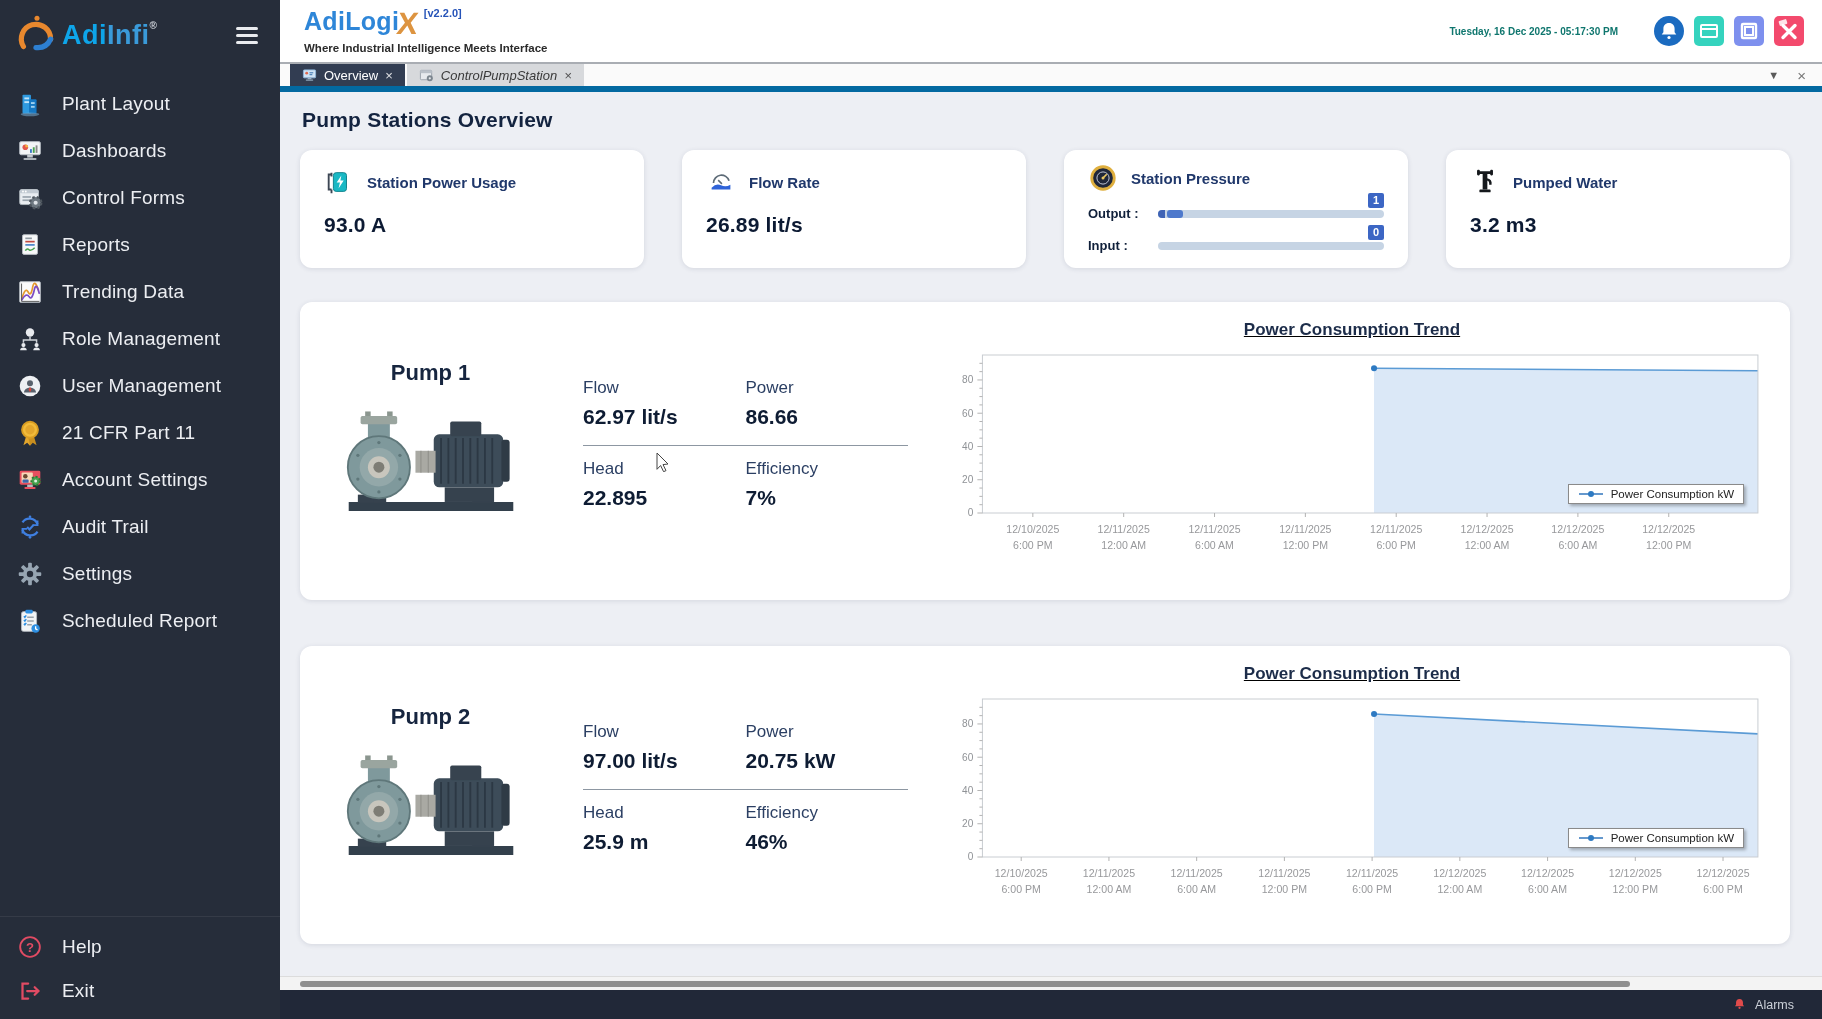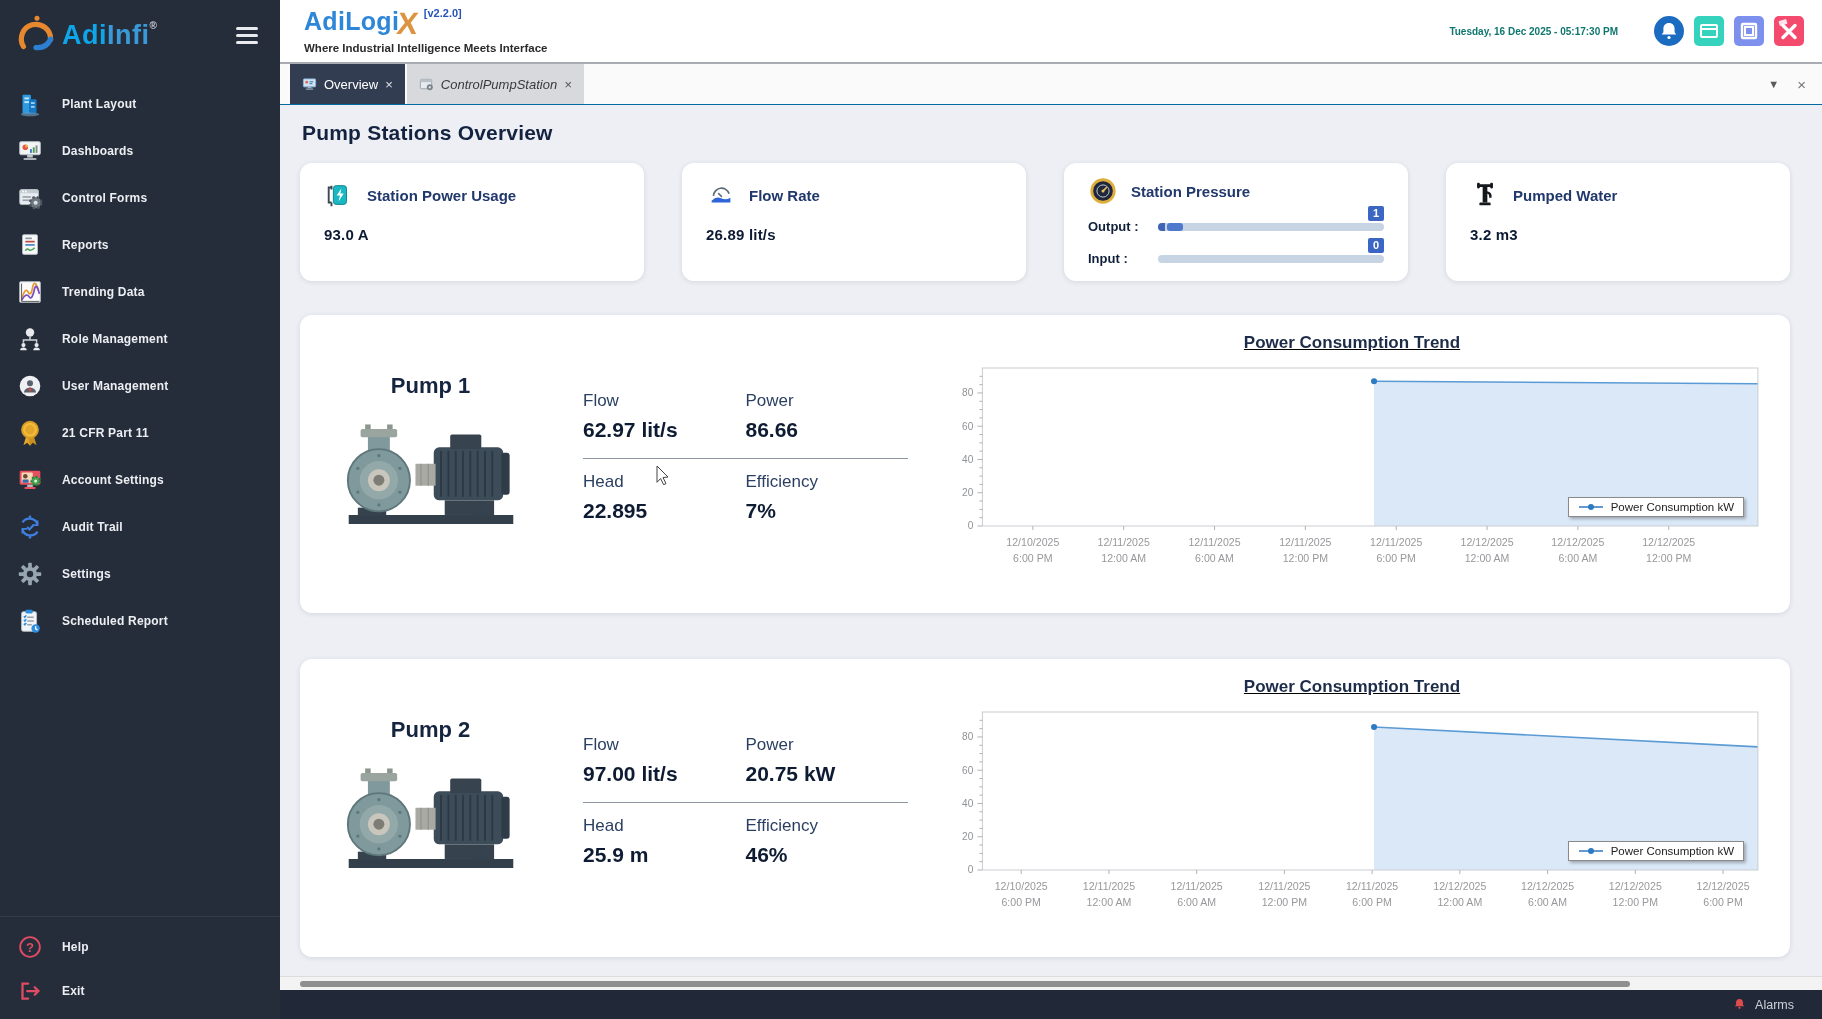--- a/index.html
+++ b/index.html
@@ -14,61 +14,61 @@
   .brand-text { font-size:27px; font-weight:bold; margin-left:2px; letter-spacing:.5px; }
   .brand-text .b1 { color:#0ea5e9; }
   .brand-text .b2 { color:#3a9ad9; }
   .brand-reg { font-size:10px; color:#cfd3da; vertical-align:top; }
   .hamburger { margin-left:auto; cursor:pointer; padding:4px; }
   .hamburger span { display:block; width:22px; height:3px; background:#e9ebef; border-radius:2px; margin:4px 0; }
   .s-nav { margin-top:14px; }
   .s-item { display:flex; align-items:center; gap:16px; height:47px; padding:0 10px 0 14px; cursor:pointer; }
   .s-ico { width:32px; height:32px; flex:none; display:flex; align-items:center; justify-content:center; }
   .s-ico svg { width:30px; height:30px; }
-  .s-lab { font-size:12px; font-weight:bold; letter-spacing:.2px;text-align:center; }
+  .s-lab { font-size:19px; font-weight:normal; letter-spacing:.2px;text-align:center; }
   .s-footer { position:absolute; left:0; right:0; bottom:6px; border-top:1px solid rgba(255,255,255,.07); padding-top:8px; }
   .s-footer .s-item { height:44px; }
 
   
   .main { flex:1; display:flex; flex-direction:column; min-width:0; }
 
   
   .topbar { height:64px; background:#ffffff; border-bottom:2px solid #a9adb3; display:flex; align-items:center; padding:0 18px 0 24px; flex:none; }
   .logo-block { line-height:1.05; }
   .logo-line { display:flex; align-items:flex-start; }
   .logo-primary { color:#2e86d8; font-size:25px; font-weight:bold; letter-spacing:.3px; }
   .logo-accent { color:#dd9440; font-size:31px; font-weight:bold; margin-left:-2px; transform:skewX(-8deg); display:inline-block; }
   .logo-version { color:#2653b8; font-size:11px; font-weight:bold; margin-left:6px; }
   .logo-tagline { font-size:11.5px; font-weight:bold; color:#2b2b2b; margin-top:1px; }
   .topbar-right { margin-left:auto; display:flex; align-items:center; gap:10px; }
   .datetime { font-size:10px; font-weight:bold; color:#0f766e; margin-right:26px; }
   .hbtn { width:30px; height:30px; flex:none; cursor:pointer; }
   .hbtn svg { width:30px; height:30px; display:block; }
 
   
-  .tabbar { height:41px; background:#fafafa; border-bottom:1px solid #0369a1; display:flex; align-items:stretch; padding-left:10px; flex:none; }
+  .tabbar { height:28px; background:#fafafa; border-bottom:6px solid #0369a1; display:flex; align-items:stretch; padding-left:10px; flex:none; }
   .tab { display:flex; align-items:center; gap:7px; padding:0 12px; font-size:13px; cursor:pointer; }
   .tab.active { background:#323d52; color:#ffffff; }
   .tab.inactive { background:#d7d9dc; color:#3a3a3a; margin-left:2px;font-style:italic; }
   .tab .tclose { font-size:13px; opacity:.85; cursor:pointer; }
   .tab svg { width:15px; height:15px; }
   .tab-controls { margin-left:auto; display:flex; align-items:center; gap:18px; padding-right:16px; color:#5a5a5a; font-size:11px; }
   .tab-controls span { cursor:pointer; }
   .tab-controls .xall { font-size:15px; color:#777; }
 
   
   .content { flex:1; padding:10px 32px 0 20px; overflow:hidden; }
   .page-title { font-size:21px; font-weight:800; color:#13233f; margin:6px 0 18px 2px; letter-spacing:.2px; }
 
   
   .kpi-row { display:grid; grid-template-columns:repeat(4,1fr); gap:38px; margin-bottom:34px; }
   .kpi-card { background:#fff; border-radius:12px; box-shadow:0 1px 5px rgba(30,40,70,.12); padding:17px 24px; height:118px; }
   .k-head { display:flex; align-items:center; gap:13px; font-size:15px; font-weight:600; color:#20386b; }
   .k-head svg { width:30px; height:30px; flex:none; }
-  .k-value { font-size:15px; font-weight:800; color:#0c1a33; margin-top:16px; letter-spacing:.2px; }
+  .k-value { font-size:21px; font-weight:800; color:#0c1a33; margin-top:16px; letter-spacing:.2px; }
   .kpi-card.pressure { padding-top:13px; }
   .p-row { display:flex; align-items:center; margin-top:17px; position:relative; }
   .p-row.first { margin-top:13px; }
   .p-label { font-size:13px; font-weight:800; color:#10203a; width:70px; flex:none; }
   .slider { flex:1; position:relative; height:8px; cursor:pointer; }
   .track { position:absolute; inset:0; background:#c6d4e4; border-radius:4px; }
   .fill { position:absolute; left:0; top:0; width:7px; height:8px; background:#3f63b5; border-radius:4px 0 0 4px; }
   .thumb { position:absolute; left:9px; top:0; width:16px; height:8px; background:#4e79cc; border-radius:3px; }
   .badge { position:absolute; right:0; top:-17px; background:#3c66c4; color:#fff; font-size:11px; font-weight:bold; line-height:15px; padding:0 5px; border-radius:2px; }
 

